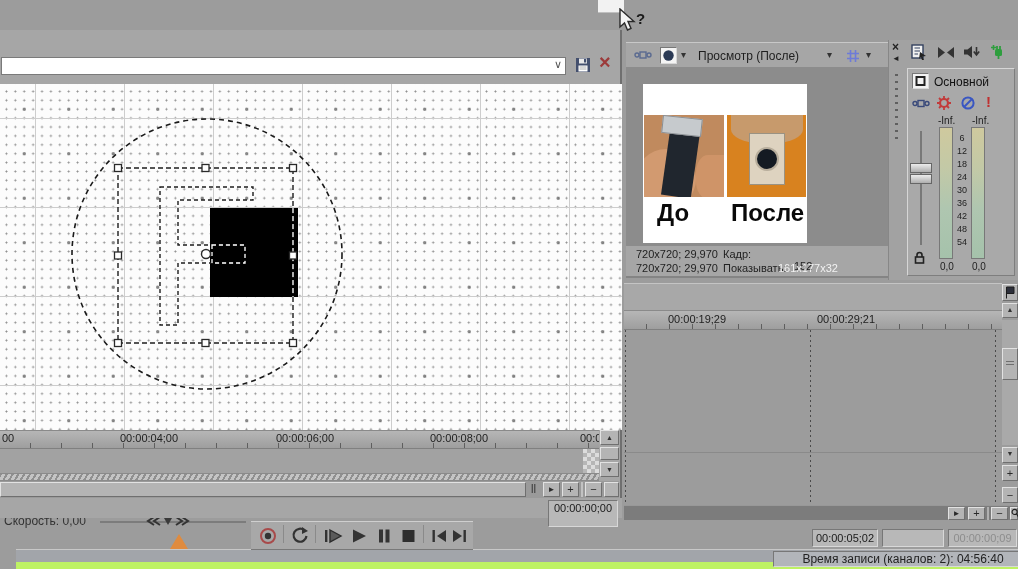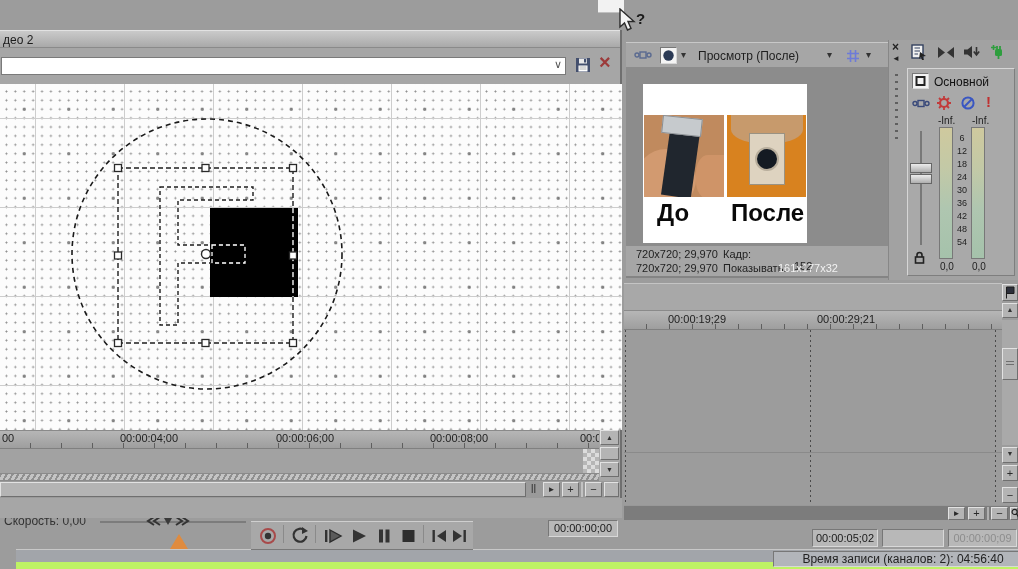--- a/index.html
+++ b/index.html
@@ -290,23 +290,20 @@
 </div>
 
 <div class="abs" style="left:16px;top:549px;width:1018px;height:20px;background:#a2a5aa;border-top:1px solid #c8c8c8;border-bottom:7px solid #bef264;">
   <div class="abs sunk" style="left:757px;top:1px;width:260px;height:16px;background:#b2b5ba;">
     <span style="display:block;text-align:center;font-size:12px;line-height:14px;color:#222;white-space:nowrap;">Время записи (каналов: 2): 04:56:40</span>
   </div>
 </div>
 
 <div class="abs" style="left:0;top:30px;width:622px;height:488px;background:#a6a6a6;border-right:2px solid #6f6f6f;border-bottom:2px solid #6f6f6f;z-index:10;">
 
-  <div class="abs" style="left:0;top:0;width:100%;height:18px;background:linear-gradient(#cacaca,#a9a9a9);border-top:1px solid #e2e2e2;border-bottom:1px solid #8a8a8a;">
-    <span style="position:absolute;left:3px;top:2px;font-size:12px;color:#1c1c1c;">део 2</span>
-  </div>
 
   <div class="abs" style="left:0;top:19px;width:100%;height:33px;background:#a6a6a6;">
     <div class="abs" style="left:1px;top:8px;width:565px;height:18px;background:#ffffff;border:1px solid #7a7a7a;">
       <span style="font-size:11px;line-height:16px;padding-left:3px;"></span>
       <span class="abs" style="right:3px;top:0px;font-size:11px;color:#555;">∨</span>
     </div>
     <div class="abs" style="left:574px;top:7px;width:20px;height:20px;">
       <svg width="18" height="18" viewBox="0 0 18 18">
           <rect x="2" y="2" width="14" height="14" fill="#44506e"></rect>
           <rect x="5" y="2.5" width="8" height="5" fill="#e8e8e8"></rect>
@@ -377,21 +374,21 @@
     <div class="abs b3d" style="left:0;top:1px;width:526px;height:15px;"></div>
     <span class="abs" style="left:531px;top:2px;font-size:9px;font-weight:bold;color:#444;">||</span>
     <div class="abs b3d" style="left:543px;top:1px;width:17px;height:15px;font-size:8px;line-height:13px;">►</div>
     <div class="abs b3d" style="left:562px;top:1px;width:17px;height:15px;font-size:11px;line-height:13px;">+</div>
     <div class="abs" style="left:581px;top:1px;width:2px;height:15px;background:#c2c2c2;"></div>
     <div class="abs b3d" style="left:585px;top:1px;width:17px;height:15px;font-size:11px;line-height:13px;">−</div>
     <div class="abs b3d" style="left:604px;top:1px;width:15px;height:15px;"></div>
   </div>
 
   <div class="abs" style="left:0;top:468px;width:622px;height:20px;background:#a6a6a6;">
-    <div class="abs sunk tc" style="left:548px;top:2px;width:70px;height:17px;line-height:15px;margin-top:20px;">00:00:00;00</div>
+    <div class="abs sunk tc" style="left:548px;top:2px;width:70px;height:27px;line-height:15px;">00:00:00;00</div>
   </div>
 </div>
 
 <div class="abs" style="left:616px;top:8px;z-index:99;">
   <svg width="34" height="30" viewBox="0 0 34 30">
     <path d="M4 1 L4 19 L8.5 15 L11.5 22 L15 20.5 L12 13.5 L18 13.5 Z" fill="#f4f4f4" stroke="#2a2a2a" stroke-width="1.4"></path>
     <text x="20" y="16" font-family="Liberation Sans, sans-serif" font-size="15" font-weight="bold" fill="#1a1a1a">?</text>
   </svg>
 </div>
 

